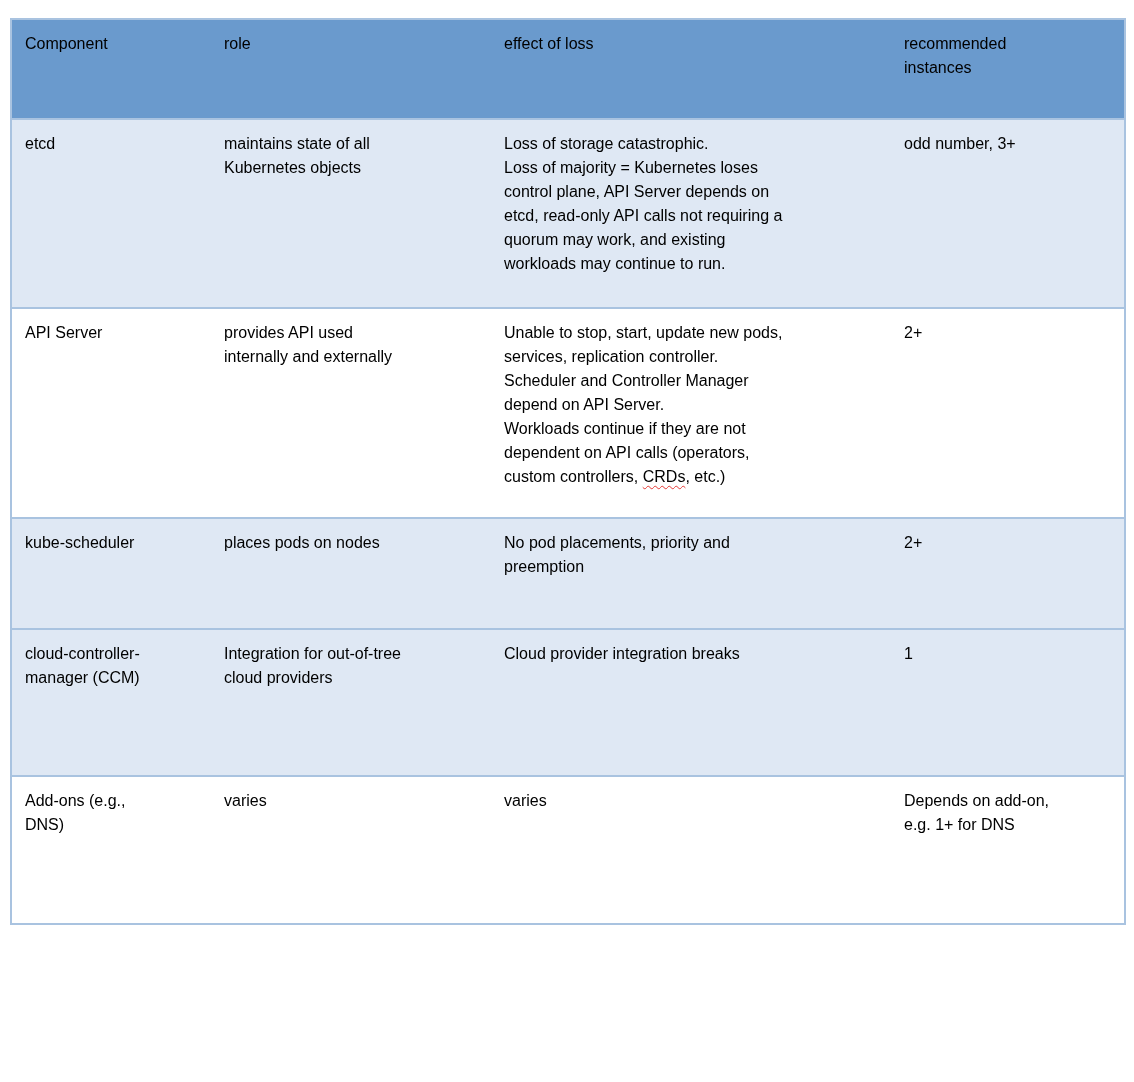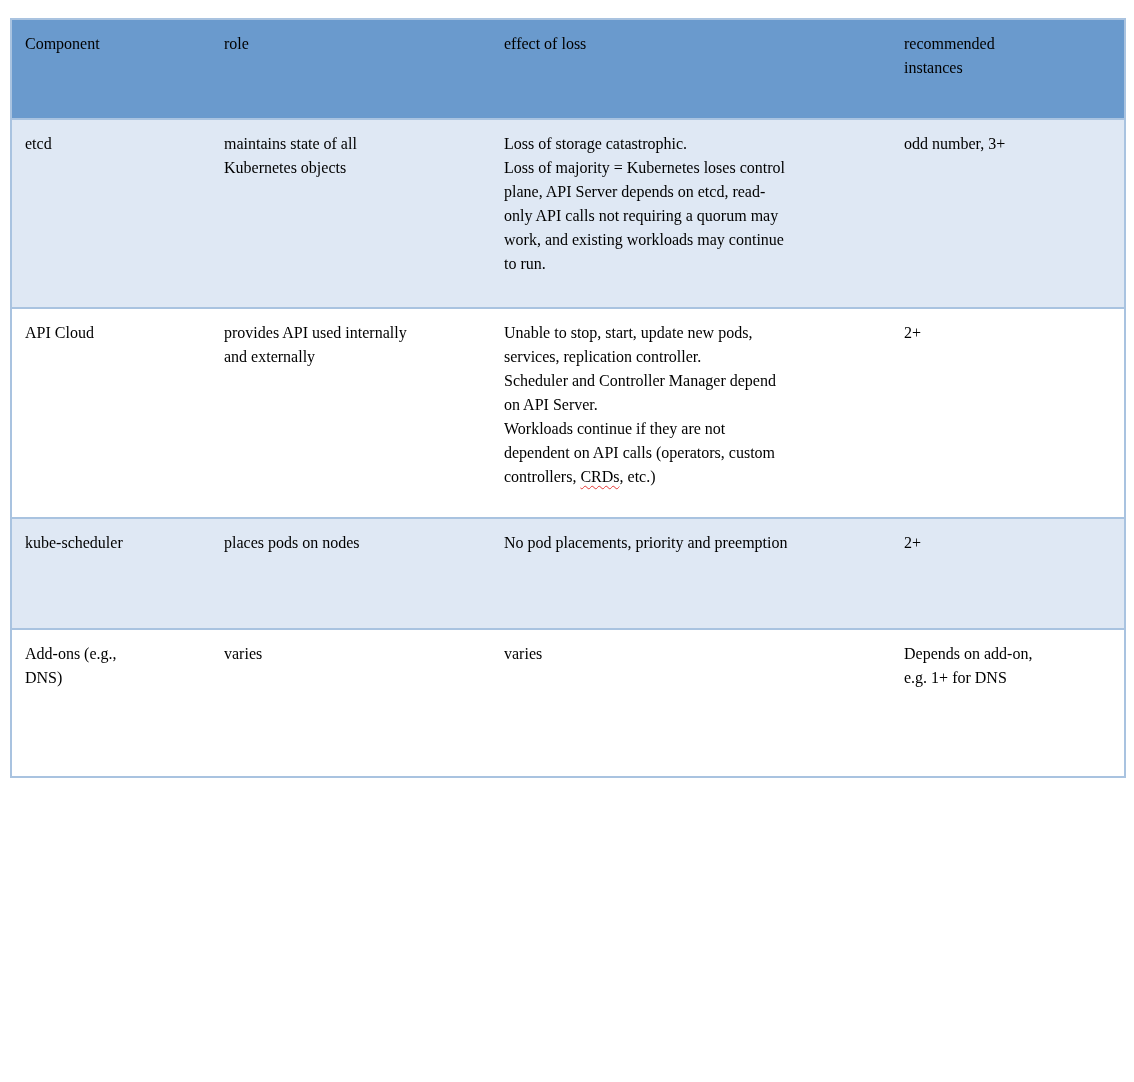--- a/index.html
+++ b/index.html
@@ -7,21 +7,20 @@
     width: 1134px;
     background: #ffffff;
     font-family: "Liberation Sans", "DejaVu Sans", sans-serif;
     color: var(--body-text, #000000);
   }
   .page {
     width: 1030px;
     height: 1082px;
     background: #ffffff;
     position: relative;
-    font-family: Liberation Serif, serif;
   }
   table.k8s {
     position: absolute;
     top: 18px;
     left: 10px;
     width: 1114px;
     border-collapse: collapse;
     table-layout: fixed;
     border: 2px solid var(--table-border, #a9c3e0);
     font-size: 16px;
@@ -97,21 +96,21 @@
         <td>
             <div class="cw c3">Loss of storage catastrophic.
 Loss of majority = Kubernetes loses control plane, API Server depends on etcd, read-only API calls not requiring a quorum may work, and existing workloads may continue to run.</div>
           </td>
         <td>
             <div class="cw c4">odd number, 3+</div>
           </td>
       </tr>
       <tr class="plain" style="height:210px">
         <td>
-            <div class="cw c1">API Cloud</div>
+            <div class="cw c1">API Server</div>
           </td>
         <td>
             <div class="cw c2">provides API used internally and externally</div>
           </td>
         <td>
             <div class="cw c3">Unable to stop, start, update new pods, services, replication controller.
 Scheduler and Controller Manager depend on API Server.
 Workloads continue if they are not dependent on API calls (operators, custom controllers, <span class="squiggle">CRDs</span>, etc.)</div>
           </td>
         <td>
@@ -125,20 +124,34 @@
         <td>
             <div class="cw c2">places pods on nodes</div>
           </td>
         <td>
             <div class="cw c3">No pod placements, priority and preemption</div>
           </td>
         <td>
             <div class="cw c4">2+</div>
           </td>
       </tr>
+      <tr class="alt" style="height:147px">
+        <td>
+            <div class="cw c1">cloud-controller-manager (CCM)</div>
+          </td>
+        <td>
+            <div class="cw c2">Integration for out-of-tree cloud providers</div>
+          </td>
+        <td>
+            <div class="cw c3">Cloud provider integration breaks</div>
+          </td>
+        <td>
+            <div class="cw c4">1</div>
+          </td>
+      </tr>
       <tr class="plain" style="height:148px">
         <td>
             <div class="cw c1">Add-ons (e.g., DNS)</div>
           </td>
         <td>
             <div class="cw c2">varies</div>
           </td>
         <td>
             <div class="cw c3">varies</div>
           </td>

